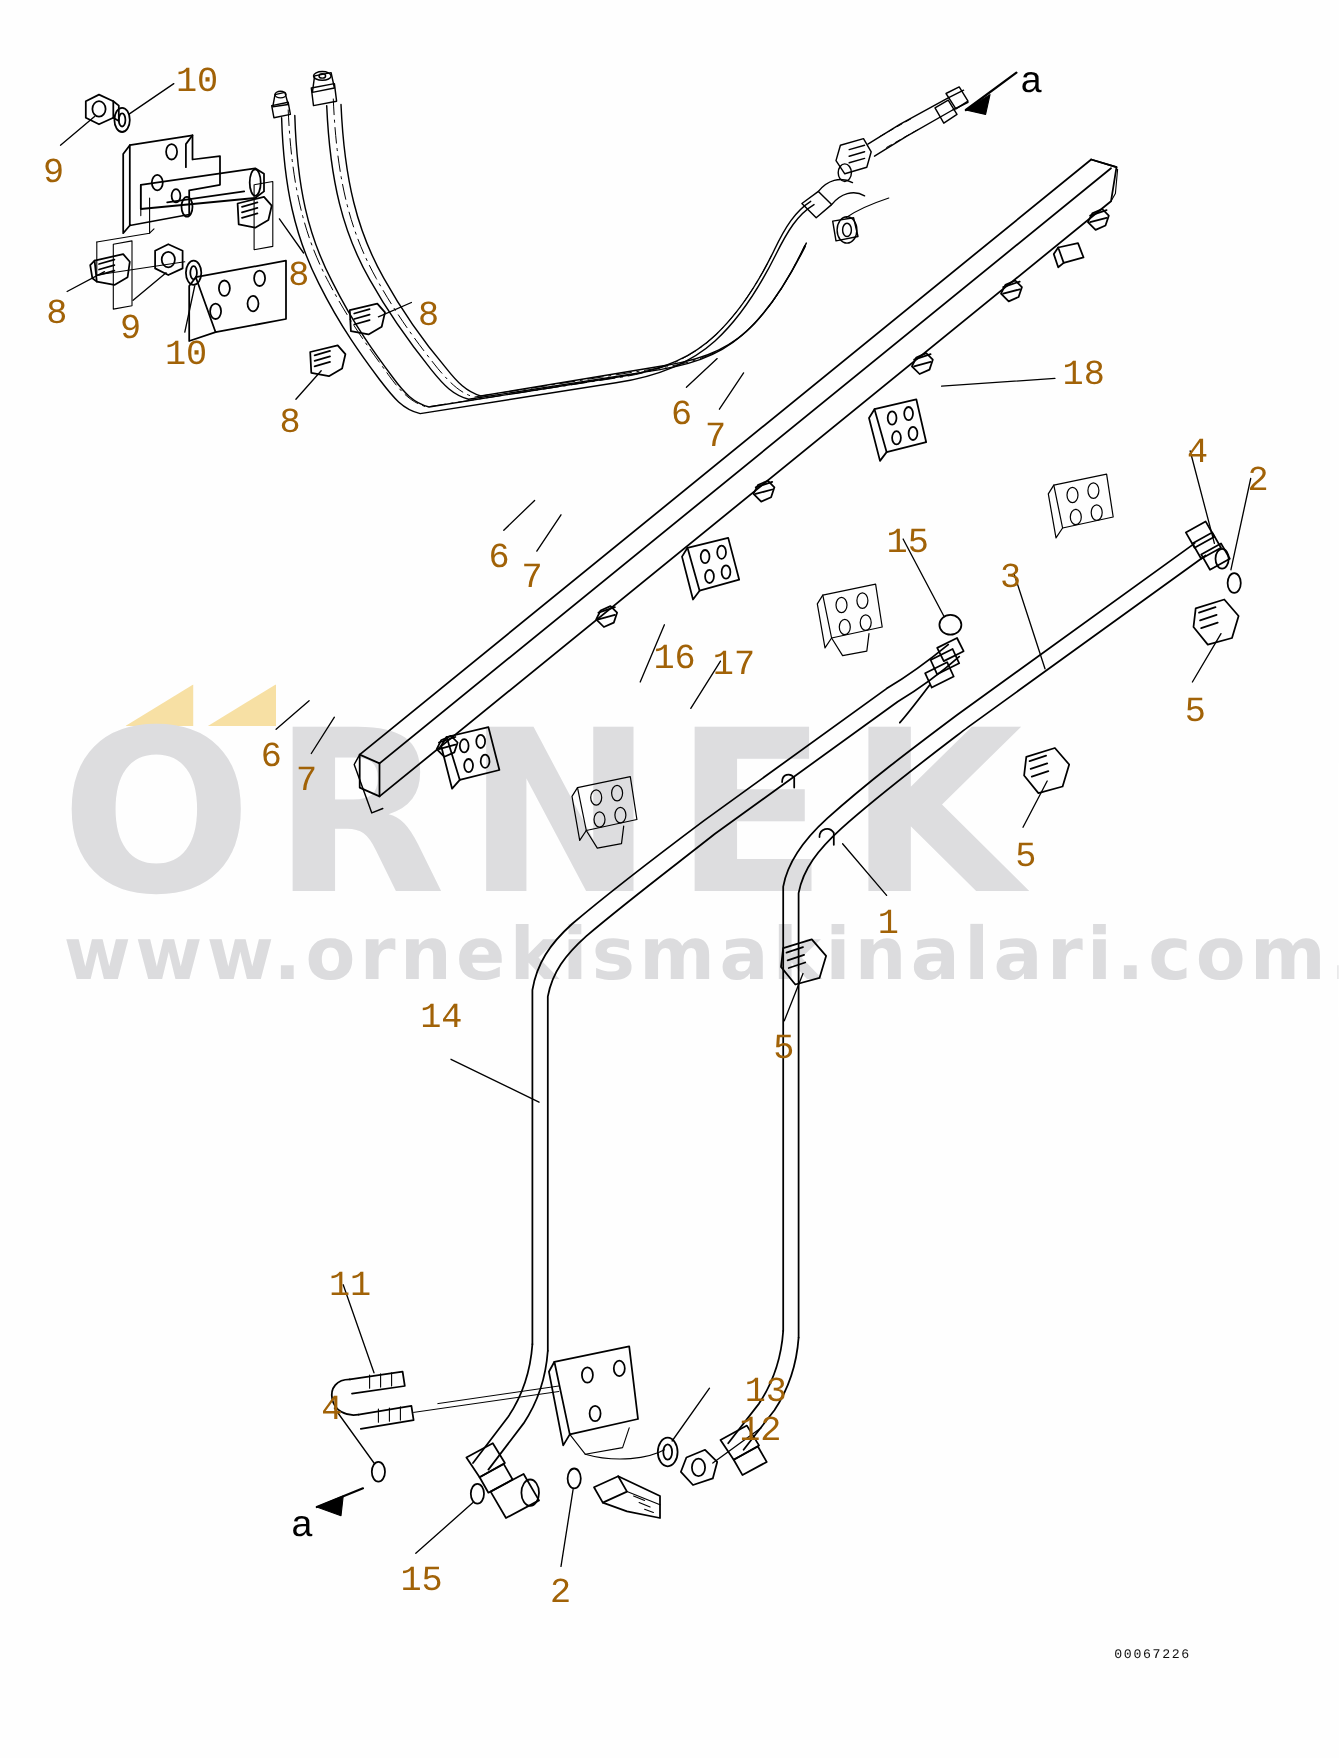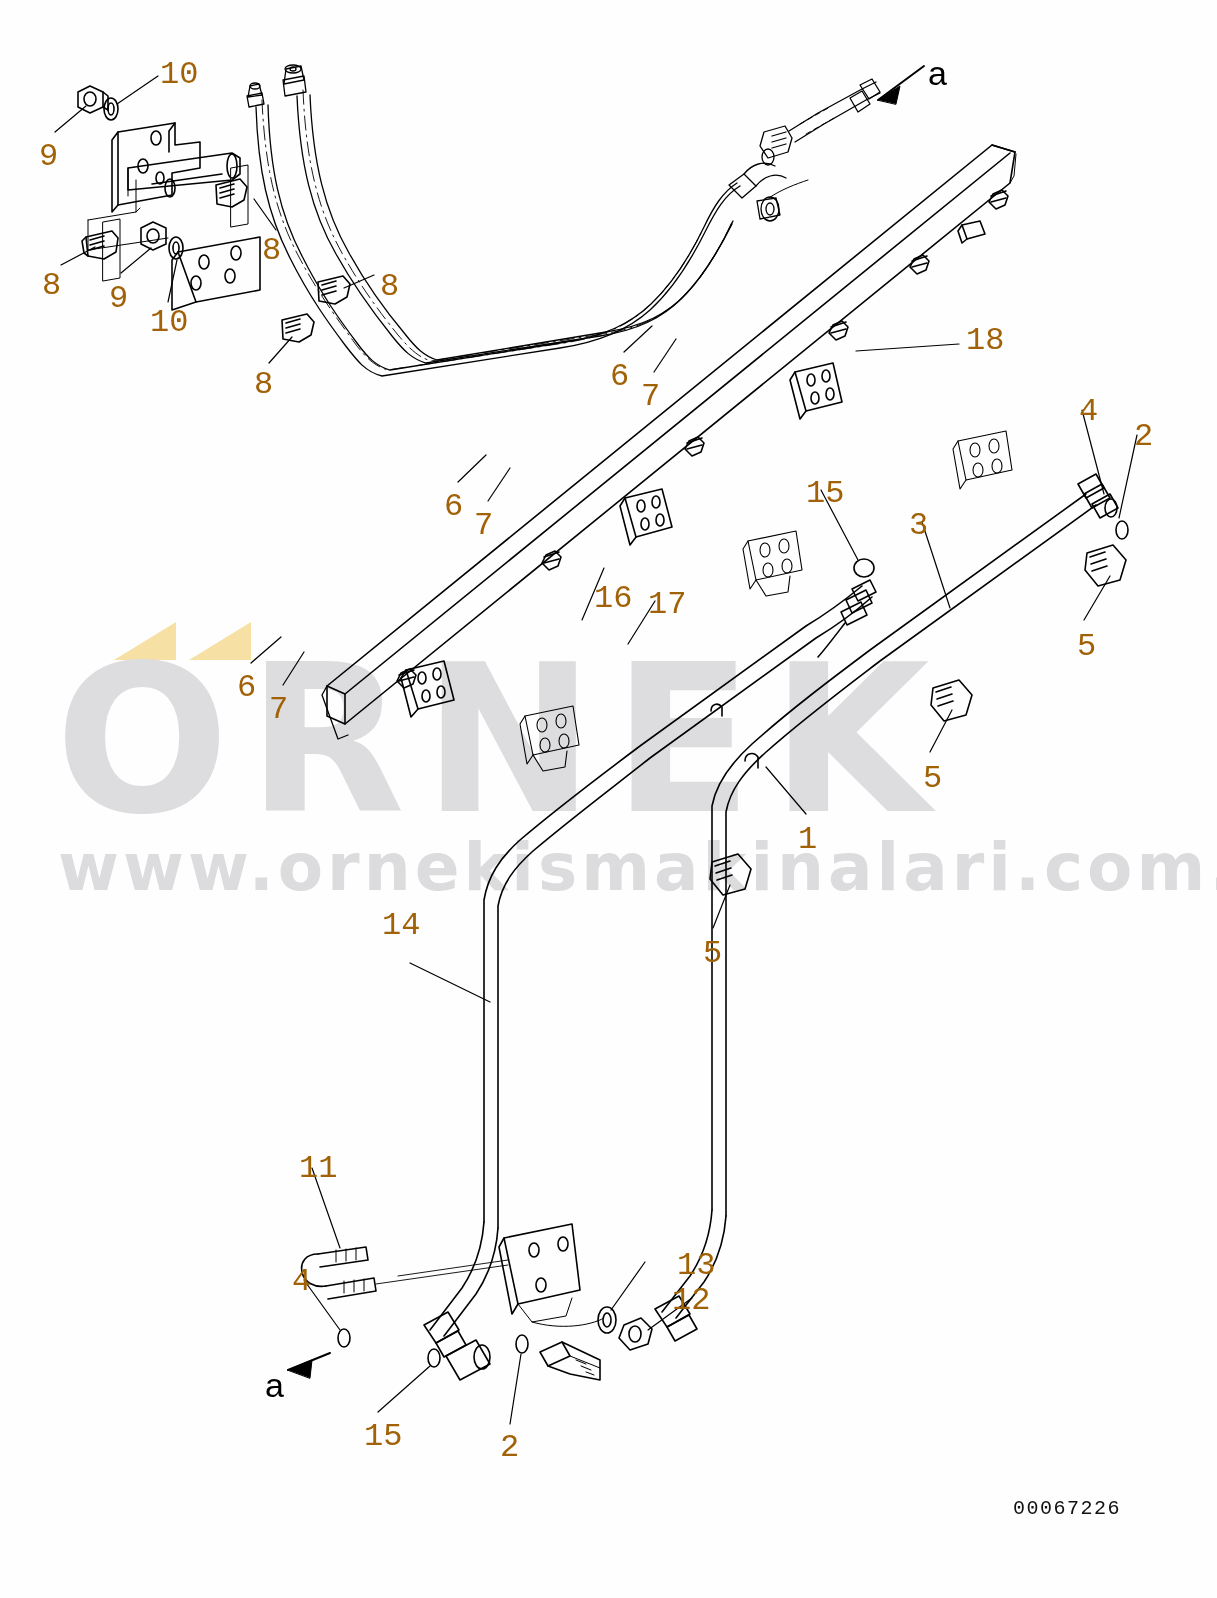--- a/index.html
+++ b/index.html
@@ -39,21 +39,21 @@
     font-size: 34px;
     line-height: 1;
     white-space: nowrap;
   }
   #drawing-number {
     position: absolute;
     left: 1013px;
     top: 1497px;
     color: #111111;
     font-family: "Liberation Mono", monospace;
-    font-size: 20px;
+    font-size: 12px;
     letter-spacing: 1.5px;
     white-space: nowrap;
   }
   #watermark {
     position: absolute;
     left: 0;
     top: 600px;
     width: 1185px;
     height: 360px;
     pointer-events: none;

